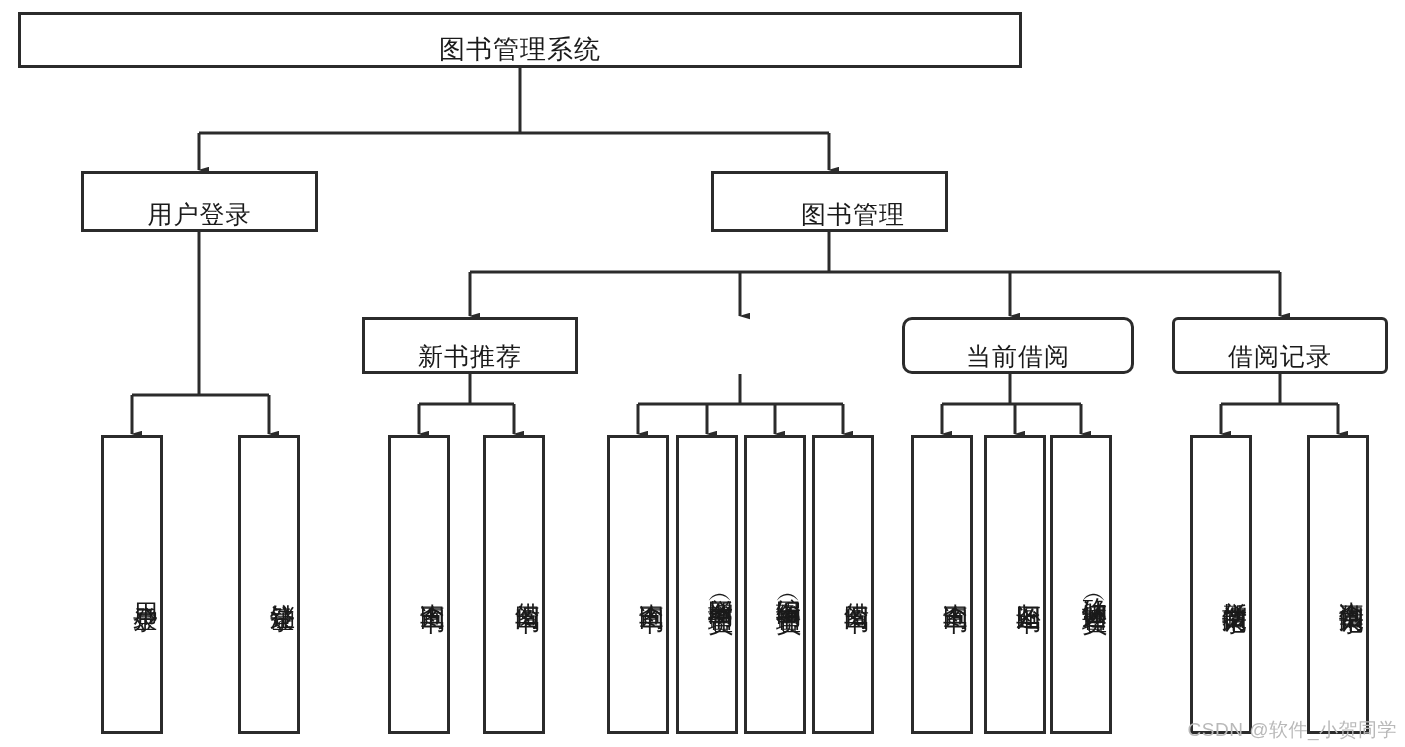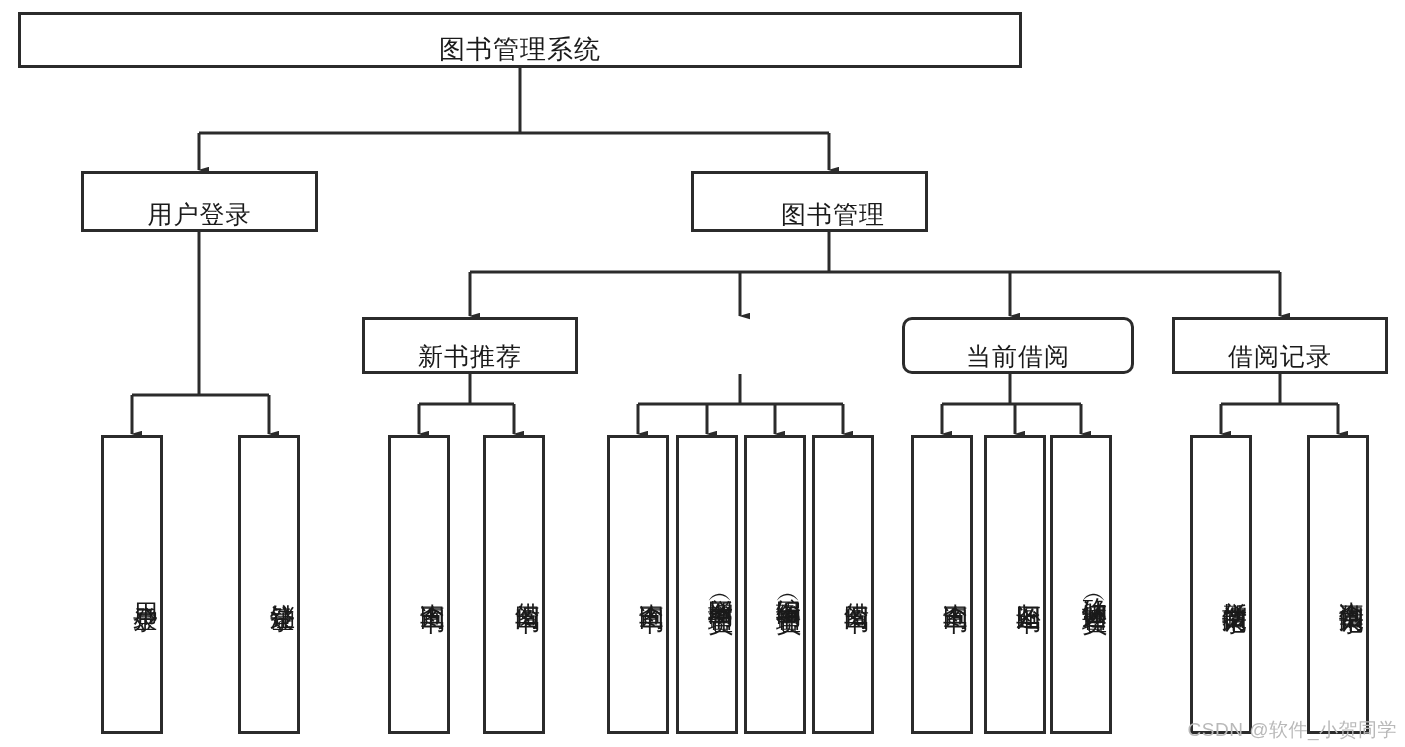--- a/index.html
+++ b/index.html
@@ -117,31 +117,31 @@
       </g>
   </svg>
 
   <div class="node root horizontal" style="left: 18px; top: 12px; width: 1004px; height: 56px;">
     <span class="node-label">图书管理系统</span>
   </div>
 
   <div class="node horizontal" style="left: 81px; top: 171px; width: 237px; height: 61px;">
     <span class="node-label">用户登录</span>
   </div>
-  <div class="node horizontal" style="left: 691px; top: 171px; width: 237px; height: 61px; padding-left: 47px;">
+  <div class="node horizontal" style="left: 711px; top: 171px; width: 237px; height: 61px; padding-left: 47px;">
     <span class="node-label">图书管理</span>
   </div>
 
   <div class="node horizontal" style="left: 362px; top: 317px; width: 216px; height: 57px;">
     <span class="node-label">新书推荐</span>
   </div>
   <div class="node horizontal" style="left: 902px; top: 317px; width: 232px; height: 57px; border-radius: 10px;">
     <span class="node-label">当前借阅</span>
   </div>
-  <div class="node horizontal" style="left: 1172px; top: 317px; width: 216px; height: 57px;">
+  <div class="node horizontal" style="left: 1172px; top: 317px; width: 216px; height: 57px; border-radius: 6px;">
     <span class="node-label">借阅记录</span>
   </div>
 
   <div class="node vertical" style="left: 101px; top: 435px; width: 62px; height: 299px;">
     <span class="node-label">用户登录</span>
   </div>
   <div class="node vertical" style="left: 238px; top: 435px; width: 62px; height: 299px;">
     <span class="node-label">注销登录</span>
   </div>
 

